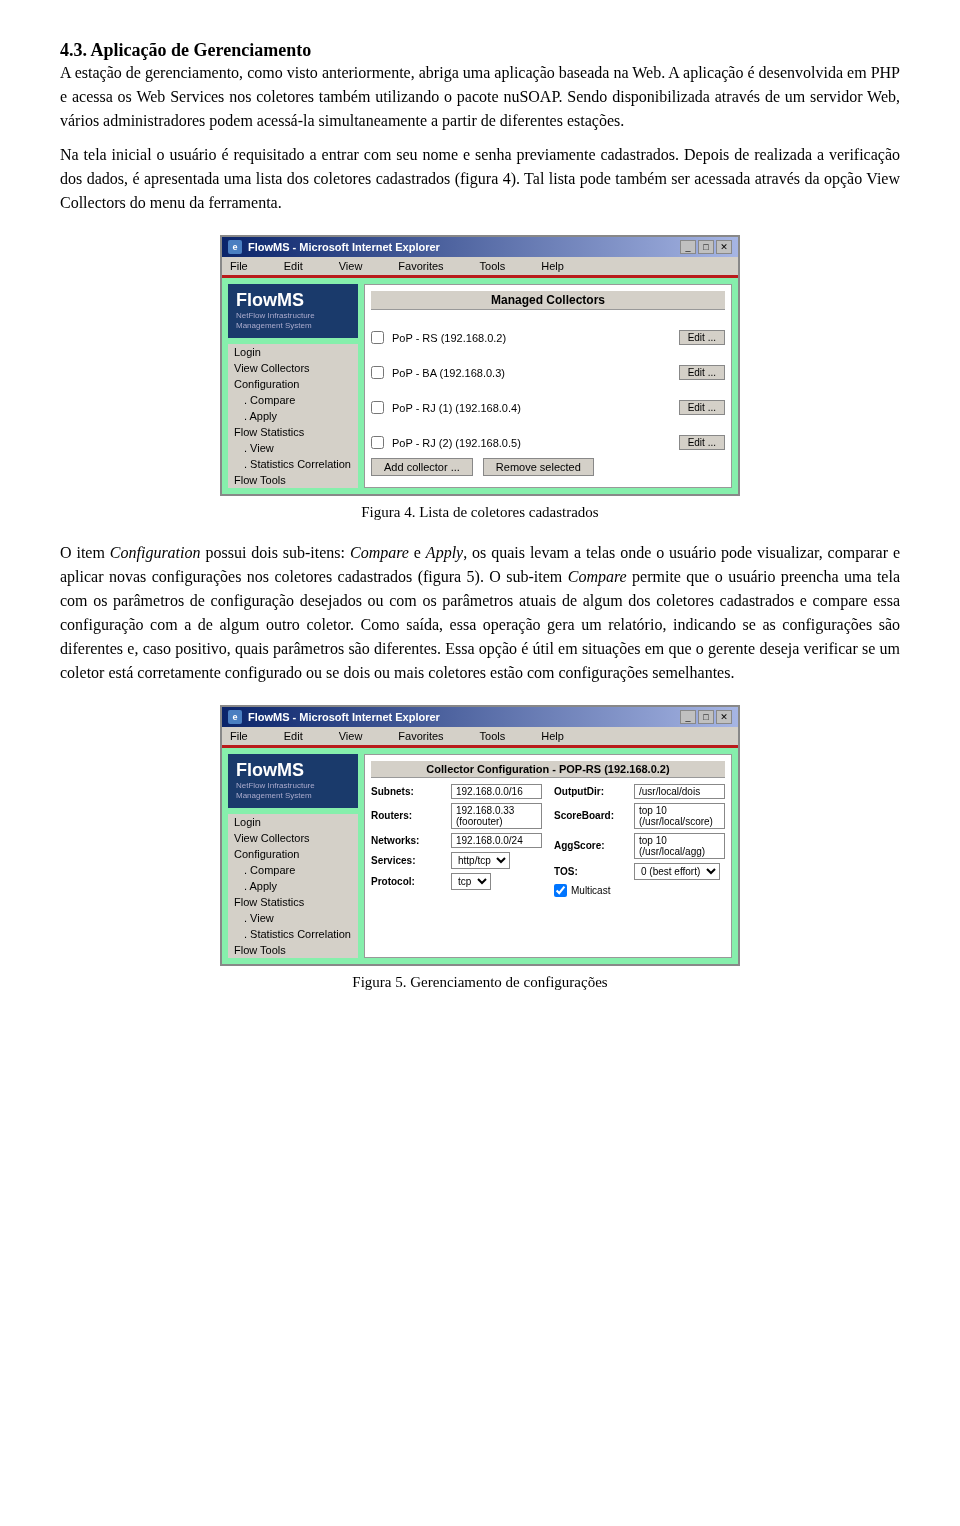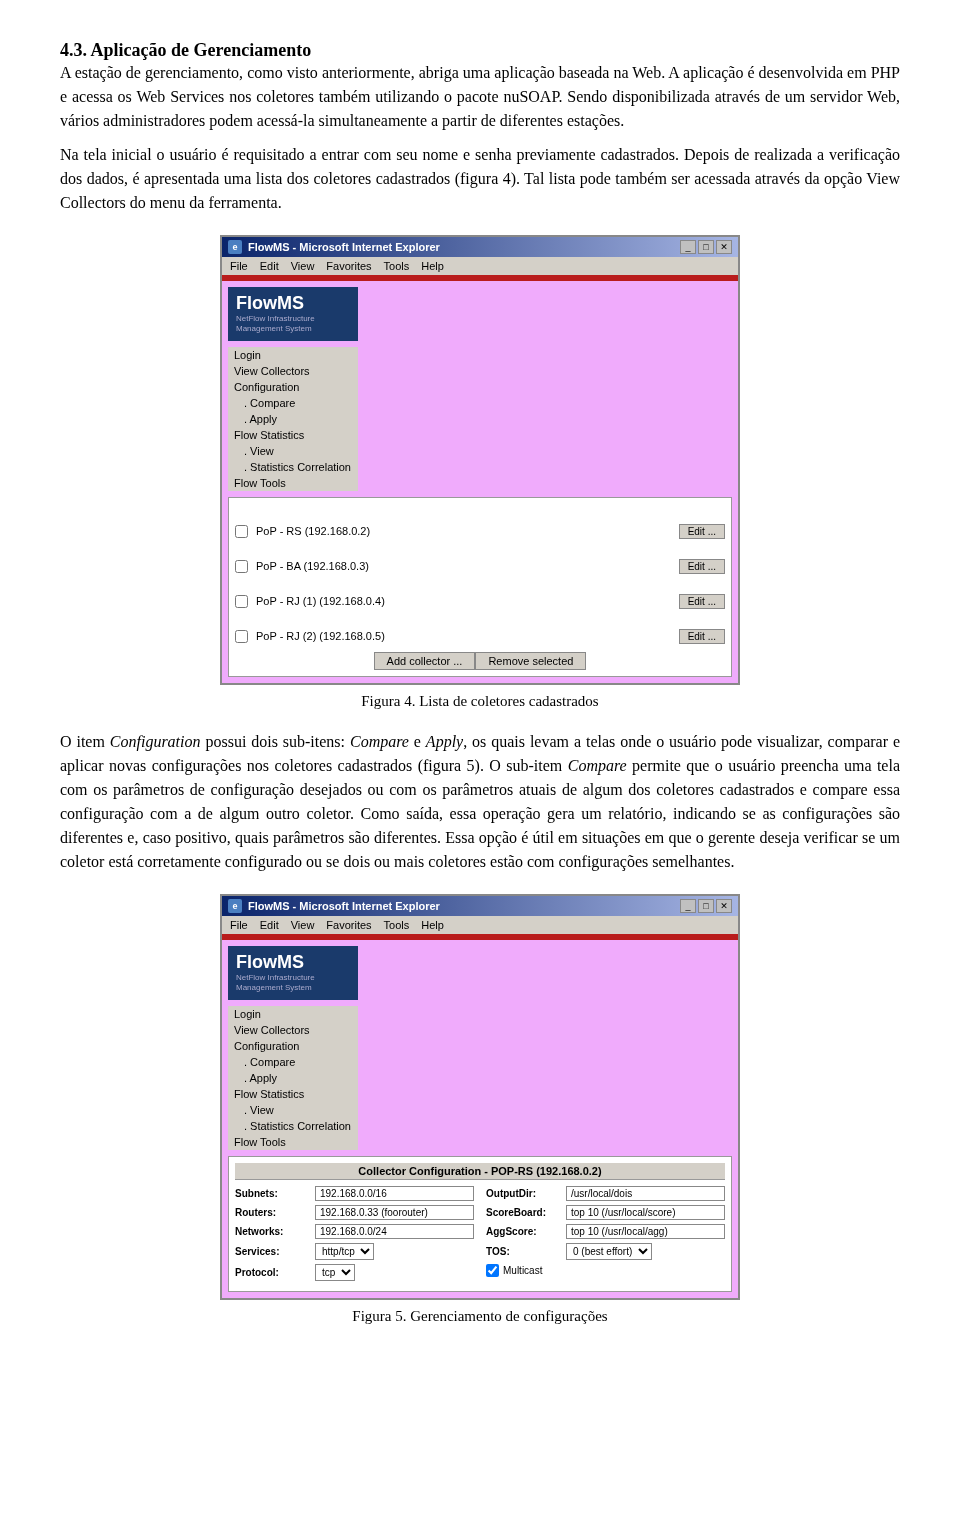--- a/index.html
+++ b/index.html
@@ -80,36 +80,35 @@
       border: 1px solid #888;
       display: flex;
       align-items: center;
       justify-content: center;
       font-size: 9px;
       cursor: pointer;
       color: #000;
     }
     .ie-menubar {
       background: #d4d0c8;
-      border-bottom: 6px solid #b91c1c;
+      border-bottom: 3px solid #b91c1c;
       padding: 2px 4px;
       display: flex;
-      gap: 4px;
+      gap: 28px;
     }
     .ie-menubar span {
       cursor: pointer;
       padding: 1px 4px;
       font-size: 11px;
     }
     .ie-content {
       display: flex;
-      background: #f0abfc;
+      background: #86efac;
       padding: 6px;
       gap: 6px;
-      flex-direction: column;
     }
     
     .ie-sidebar {
       width: 130px;
       flex-shrink: 0;
     }
     .flowms-logo {
       background: #1a3a6b;
       color: #fff;
       padding: 6px 8px;
@@ -172,23 +171,23 @@
     }
     .edit-btn {
       background: #d4d0c8;
       border: 1px solid #888;
       padding: 1px 8px;
       font-size: 10px;
       cursor: pointer;
     }
     .collector-actions {
       display: flex;
-      gap: 0;
+      gap: 10px;
       margin-top: 8px;
-      justify-content: center;
+      justify-content: flex-start;
     }
     .action-btn {
       background: #d4d0c8;
       border: 1px solid #888;
       padding: 2px 12px;
       font-size: 11px;
       cursor: pointer;
     }
     
     .ie-main-config {
@@ -285,20 +284,21 @@
           <span class="ie-nav-item indent">. Compare</span>
           <span class="ie-nav-item indent">. Apply</span>
           <span class="ie-nav-item">Flow Statistics</span>
           <span class="ie-nav-item indent">. View</span>
           <span class="ie-nav-item indent">. Statistics Correlation</span>
           <span class="ie-nav-item">Flow Tools</span>
         </div>
       </div>
 
       <div class="ie-main">
+        <div class="ie-main-title">Managed Collectors</div>
 
         <div class="collector-row">
           <input type="checkbox" style="">
           <span class="collector-name">PoP - RS (192.168.0.2)</span>
           <button class="edit-btn">Edit ...</button>
         </div>
         <div class="collector-row">
           <input type="checkbox" style="">
           <span class="collector-name">PoP - BA (192.168.0.3)</span>
           <button class="edit-btn">Edit ...</button>

